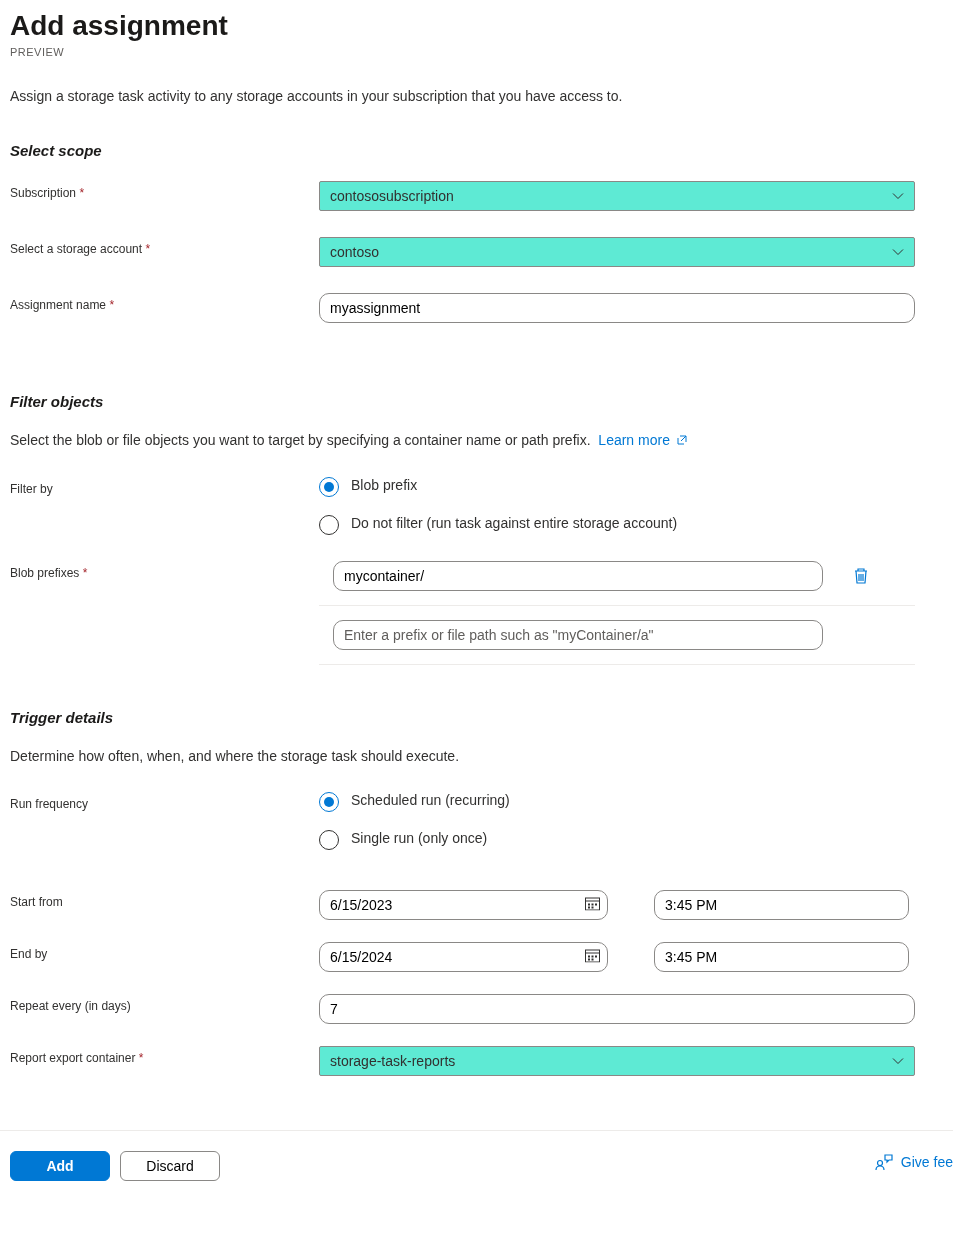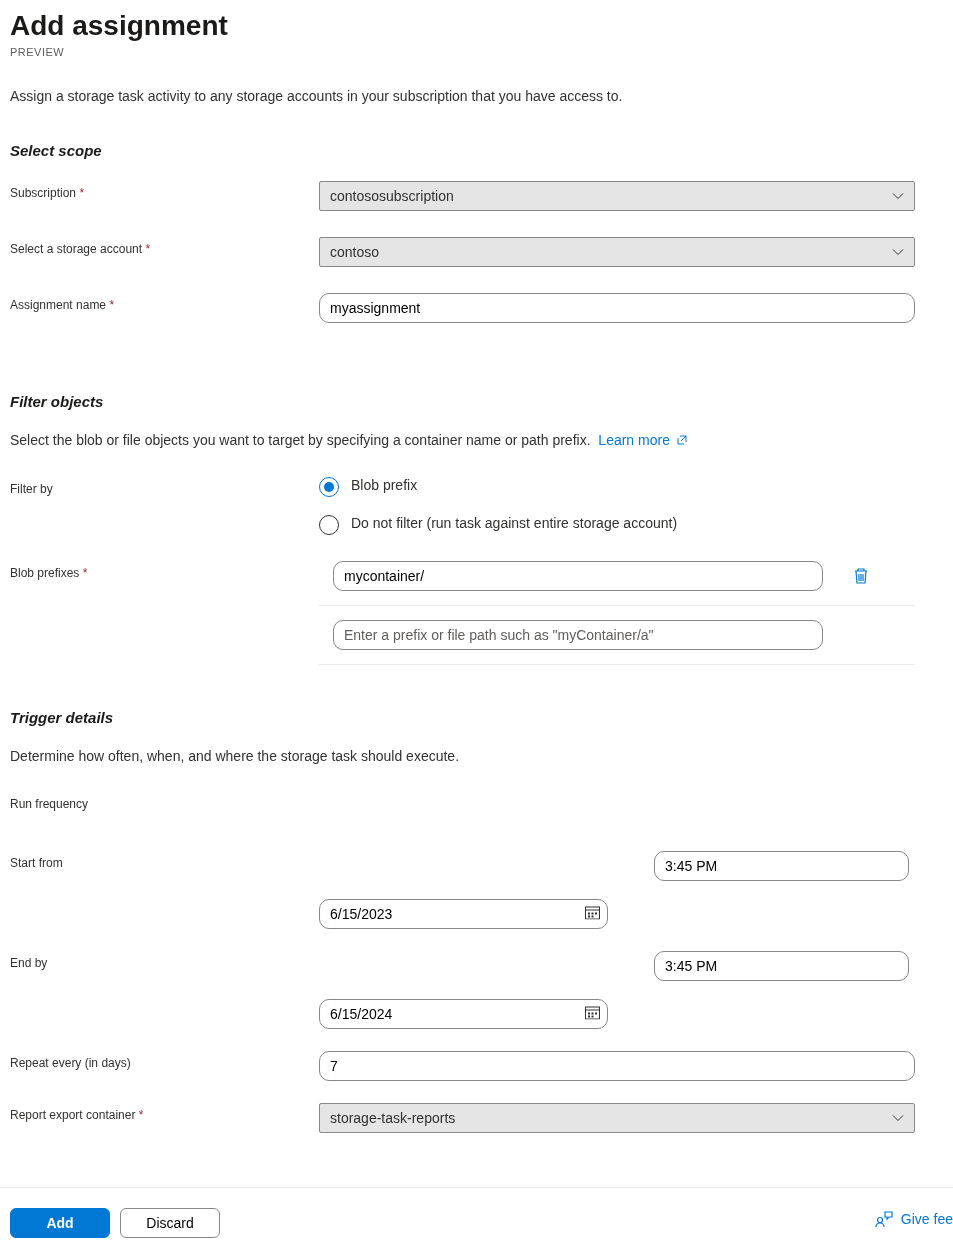--- a/index.html
+++ b/index.html
@@ -61,21 +61,21 @@
   .required-star {
     color: #a4262c;
   }
   .select-box {
     width: 100%;
     height: 30px;
     border: 1px solid #8a8886;
     border-radius: 2px;
     padding: 0 30px 0 10px;
     font-size: 14px;
-    background: #e5e5e5;
+    background: #5eead4;
     position: relative;
     display: flex;
     align-items: center;
     cursor: pointer;
   }
   .chevron {
     position: absolute;
     right: 10px;
     top: 50%;
     transform: translateY(-50%);
@@ -135,21 +135,20 @@
   }
   .learn-more {
     color: #0078d4;
     text-decoration: none;
     cursor: pointer;
   }
   .ext-icon { display: inline-block; vertical-align: -1px; margin-left: 2px; }
   .date-input-wrap {
     position: relative;
     width: 289px;
-    margin-top: 48px;
   }
   .date-input-wrap .text-input { padding-right: 32px; }
   .cal-icon {
     position: absolute;
     right: 8px; top: 50%; transform: translateY(-50%);
     pointer-events: none;
   }
   .time-input-wrap { width: 291px; padding-left: 36px; }
   .datetime-row { display: flex; gap: 10px; }
   .section-gap { height: 44px; }
@@ -293,20 +292,34 @@
   </div>
 </div>
 
 <div class="section-gap"></div>
 
 <div class="section-header">Trigger details</div>
 <div class="section-desc">Determine how often, when, and where the storage task should execute.</div>
 
 <div class="form-row">
   <div class="form-label">Run frequency</div>
+  <div class="form-control-area">
+    <div class="radio-group">
+      <div class="radio-option">
+        <span class="radio-circle selected">
+            <span class="radio-dot"></span>
+          </span>
+        <span>Scheduled run (recurring)</span>
+      </div>
+      <div class="radio-option">
+        <span class="radio-circle"></span>
+        <span>Single run (only once)</span>
+      </div>
+    </div>
+  </div>
 </div>
 
 <div style="height:14px;"></div>
 
 <div class="form-row" style="margin-bottom:22px;">
   <div class="form-label">Start from</div>
   <div class="form-control-area">
     <div class="datetime-row">
       <div class="date-input-wrap">
         <input class="text-input" value="6/15/2023" style="">

